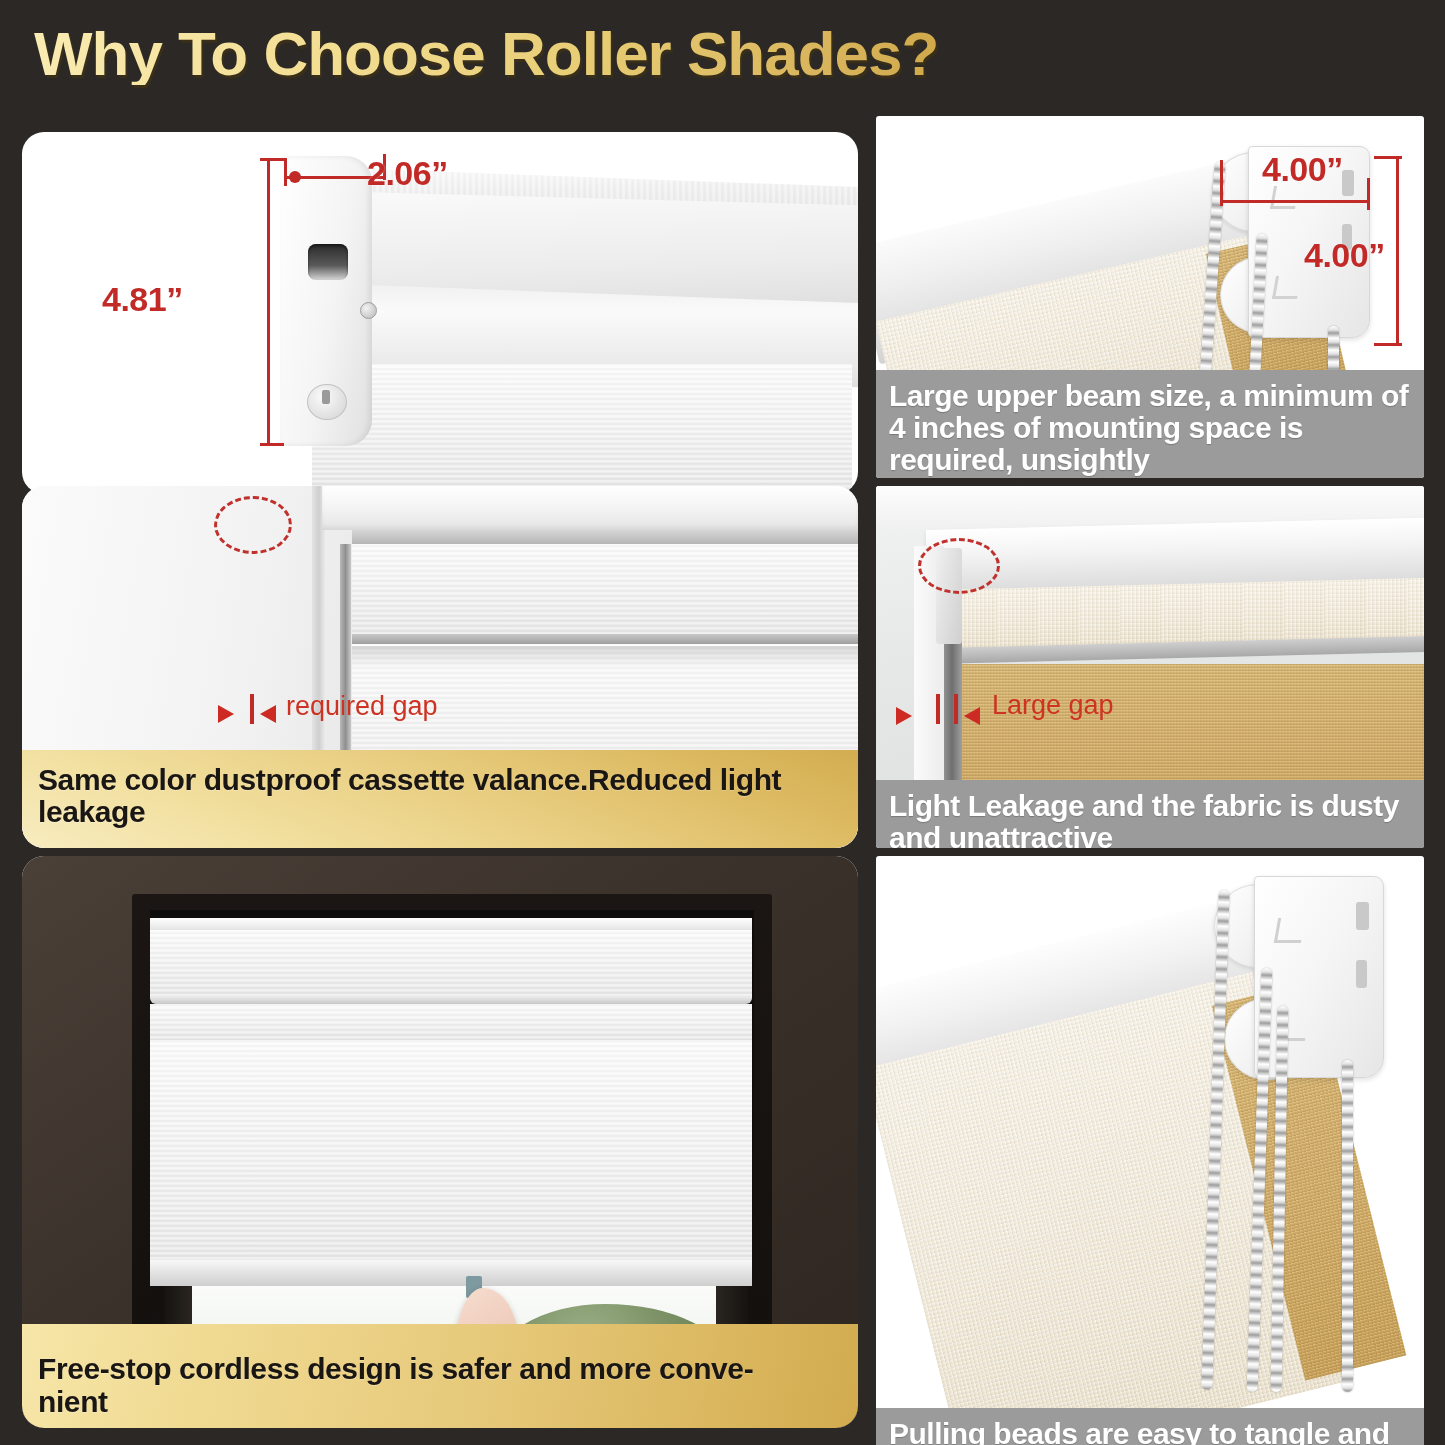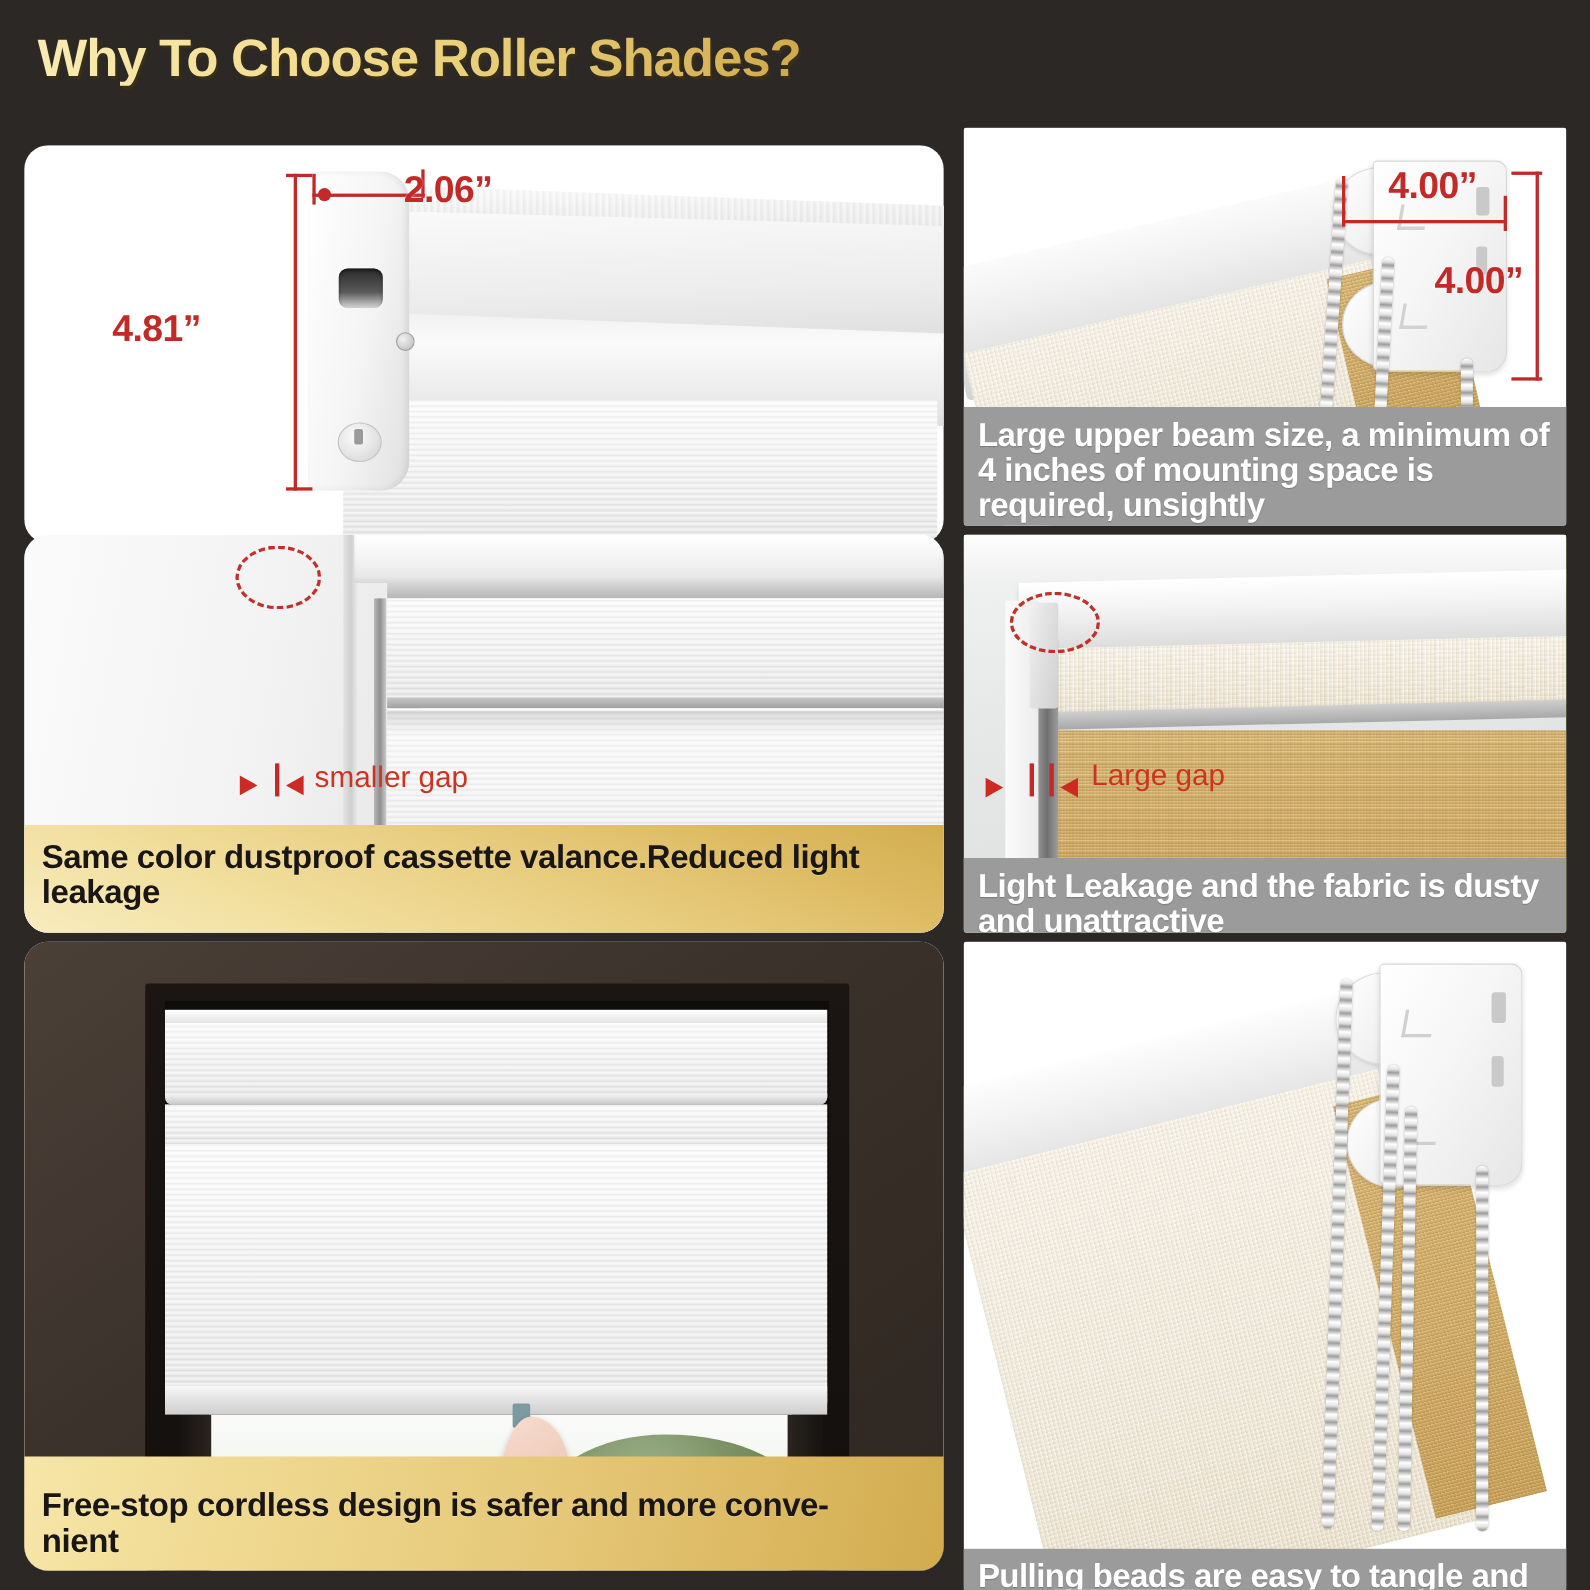--- a/index.html
+++ b/index.html
@@ -11,21 +11,21 @@
     position:relative;
   }
 
   
   .title-bar{
     position:absolute;left:0;top:0;width:1445px;height:108px;
     display:flex;align-items:center;
   }
   .title-text{
     margin-left:34px;
-    font-size:48px;
+    font-size:62px;
     font-weight:bold;
     letter-spacing:-1px;
     line-height:1;
     background:linear-gradient(100deg,#f7e6a6 0%,#f3dd90 30%,#e4cركة 50%,#dcb961 78%,#cda94e 100%);
     background:linear-gradient(100deg,#f9ebb2 0%,#f3de93 32%,#e7cc74 62%,#d8b45c 88%,#cfa849 100%);
     -webkit-background-clip:text;
     background-clip:text;
     color:transparent;
     -webkit-text-fill-color:transparent;
     text-shadow:none;
@@ -280,30 +280,30 @@
                   background:linear-gradient(180deg,rgba(0,0,0,.14),rgba(0,0,0,0));"></div>
 
       <div style="position:absolute;left:318px;top:58px;width:11px;height:304px;
                   background:linear-gradient(90deg,#b8b8b8,#8f8f8f,#c9c9c9);"></div>
 
       <div class="dash-ellipse" style="left:192px;top:10px;width:72px;height:52px;"></div>
 
       <div class="arrow-r" style="left:196px;top:219px;"></div>
       <div class="tick" style="left:228px;top:208px;width:4px;height:30px;"></div>
       <div class="arrow-l" style="left:238px;top:219px;"></div>
-      <div class="ann-label" style="left:264px;top:205px;">smaller gap</div>
+      <div class="ann-label" style="left:264px;top:205px;">required gap</div>
     </div>
 
     <div class="cap cap-gold diag" style="height:98px;">
       <span class="cap-text">Same color dustproof cassette valance.Reduced light leakage</span>
     </div>
   </div>
 
   <div class="panel right" style="left:876px;top:378px;width:548px;height:362px;">
-    <div class="photo" style="background:#bef264;">
+    <div class="photo" style="background:#7dd3fc;">
 
       <div style="position:absolute;left:0;top:0;width:548px;height:362px;
                   background:linear-gradient(170deg,#f2f3f3 0%,#e6e7e7 40%,#dcdddd 100%);"></div>
       <div style="position:absolute;left:0;top:0;width:548px;height:44px;
                   background:linear-gradient(180deg,#fdfdfd,#f0f0f0);"></div>
 
       <div style="position:absolute;left:50px;top:44px;width:498px;height:62px;
                   background:linear-gradient(180deg,#ffffff 0%,#f4f4f4 40%,#dcdcdc 100%);
                   transform:skewY(-1.4deg);transform-origin:left top;
                   box-shadow:0 2px 4px rgba(0,0,0,.1);"></div>

